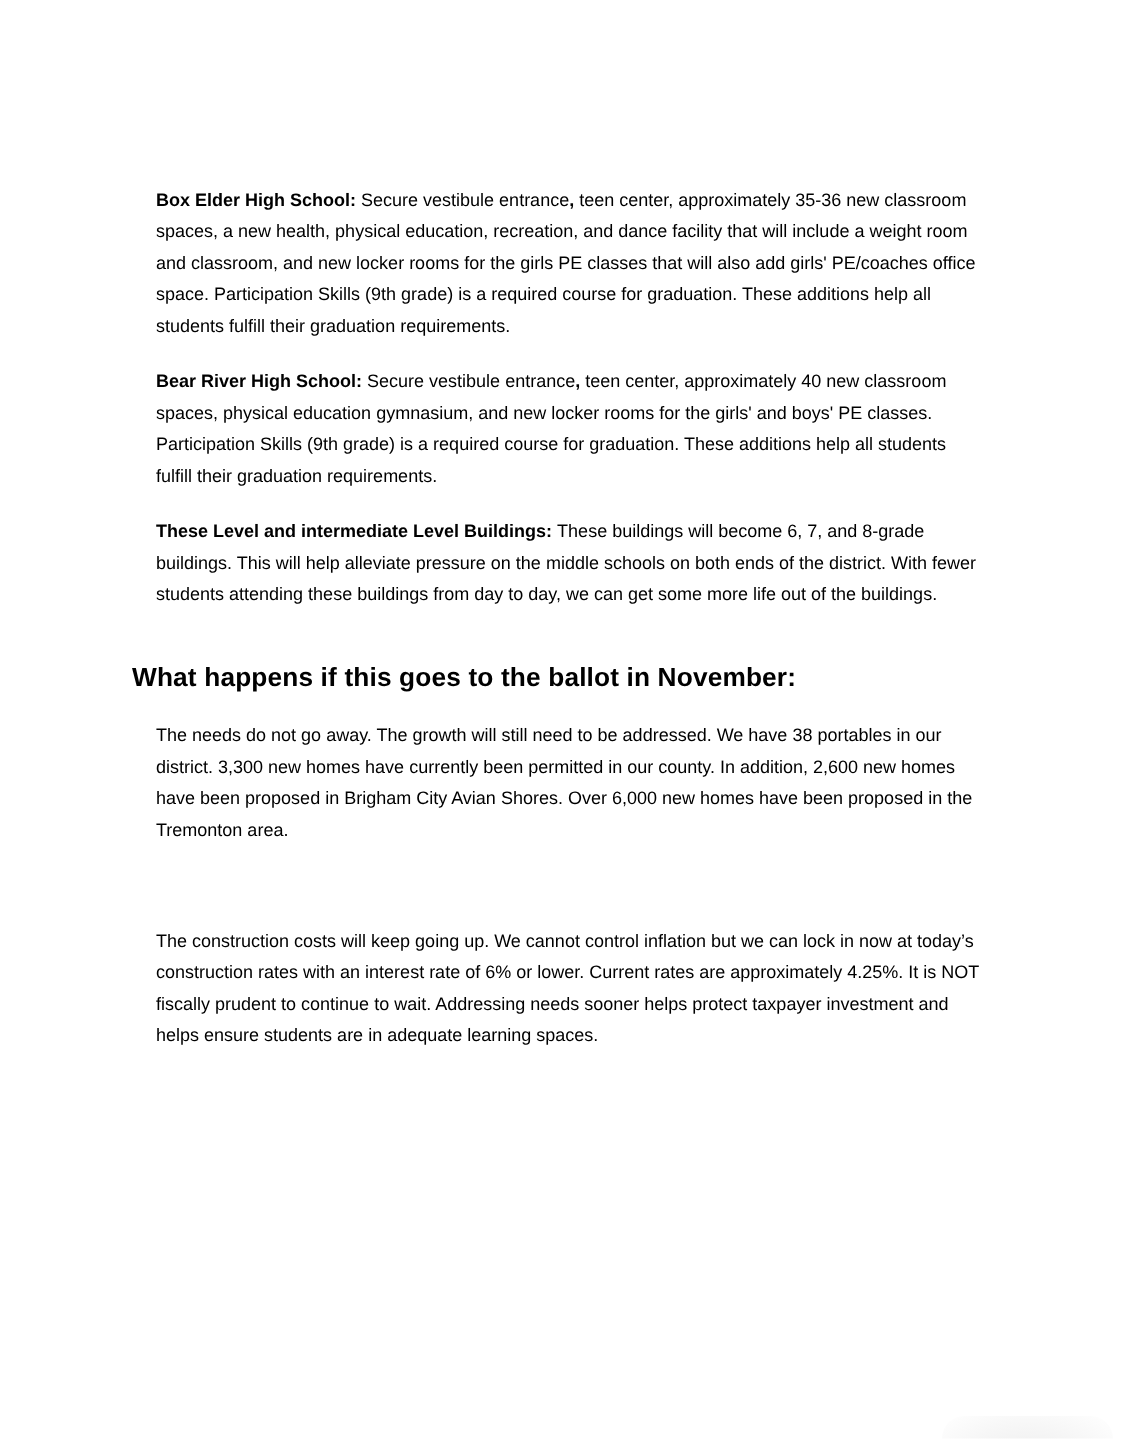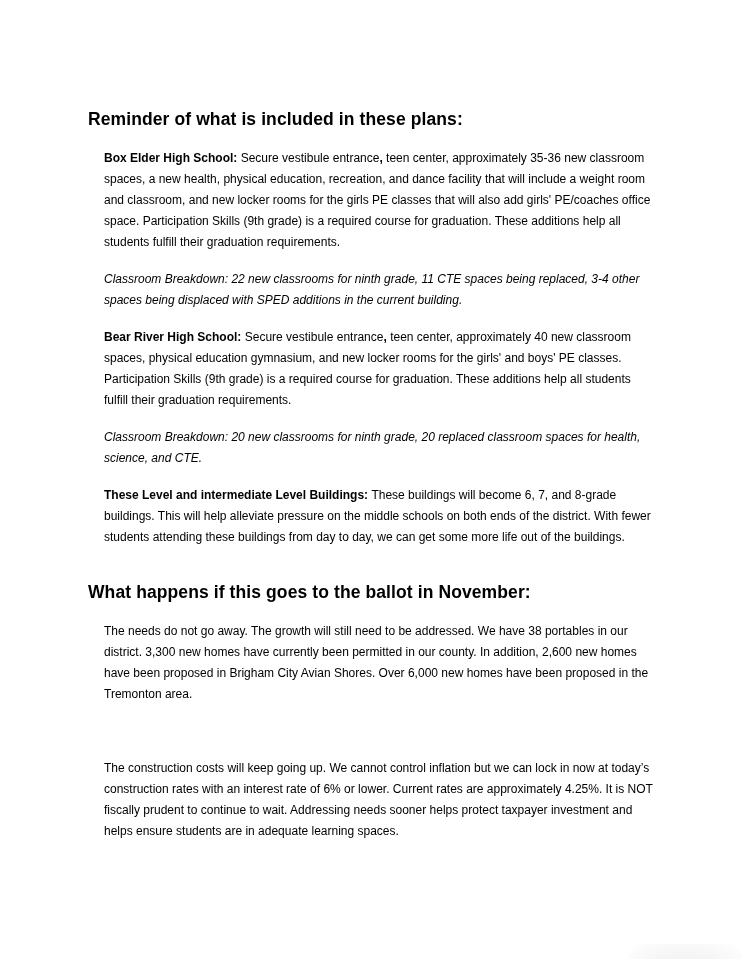--- a/index.html
+++ b/index.html
@@ -46,25 +46,22 @@
     height: 32px;
     border-radius: 15px;
     background: radial-gradient(ellipse at 50% 110%, #ebebeb 0%, #f6f6f6 55%, #fdfdfd 90%);
   }
 </style>
 </head>
 <body>
 
 <div class="doc-body">
     <section>
-      <h2 class="doc-heading">Reminder of what is included in these plans:</h2>
       <p class="doc-para"><span class="run-b">Box Elder High School: </span><span>Secure vestibule entrance</span><span class="run-b">,</span><span> teen center, approximately 35-36 new classroom spaces, a new health, physical education, recreation, and dance facility that will include a weight room and classroom, and new locker rooms for the girls PE classes that will also add girls' PE/coaches office space. Participation Skills (9th grade) is a required course for graduation. These additions help all students fulfill their graduation requirements.</span></p>
-      <p class="doc-para"><span class="run-i">Classroom Breakdown: 22 new classrooms for ninth grade, 11 CTE spaces being replaced, 3-4 other spaces being displaced with SPED additions in the current building.</span></p>
       <p class="doc-para"><span class="run-b">Bear River High School: </span><span>Secure vestibule entrance</span><span class="run-b">,</span><span> teen center, approximately 40 new classroom spaces, physical education gymnasium, and new locker rooms for the girls' and boys' PE classes. Participation Skills (9th grade) is a required course for graduation. These additions help all students fulfill their graduation requirements.</span></p>
-      <p class="doc-para"><span class="run-i">Classroom Breakdown: 20 new classrooms for ninth grade, 20 replaced classroom spaces for health, science, and CTE.</span></p>
       <p class="doc-para"><span class="run-b">These Level and intermediate Level Buildings: </span><span>These buildings will become 6, 7, and 8-grade buildings. This will help alleviate pressure on the middle schools on both ends of the district. With fewer students attending these buildings from day to day, we can get some more life out of the buildings.</span></p>
     </section>
     <section>
       <h2 class="doc-heading">What happens if this goes to the ballot in November:</h2>
       <p class="doc-para"><span>The needs do not go away. The growth will still need to be addressed. We have 38 portables in our district. 3,300 new homes have currently been permitted in our county. In addition, 2,600 new homes have been proposed in Brigham City Avian Shores. Over 6,000 new homes have been proposed in the Tremonton area.</span></p>
       <p class="doc-para spacer"></p>
       <p class="doc-para"><span>The construction costs will keep going up. We cannot control inflation but we can lock in now at today’s construction rates with an interest rate of 6% or lower. Current rates are approximately 4.25%. It is NOT fiscally prudent to continue to wait. Addressing needs sooner helps protect taxpayer investment and helps ensure students are in adequate learning spaces.</span></p>
     </section>
   </div>
 

